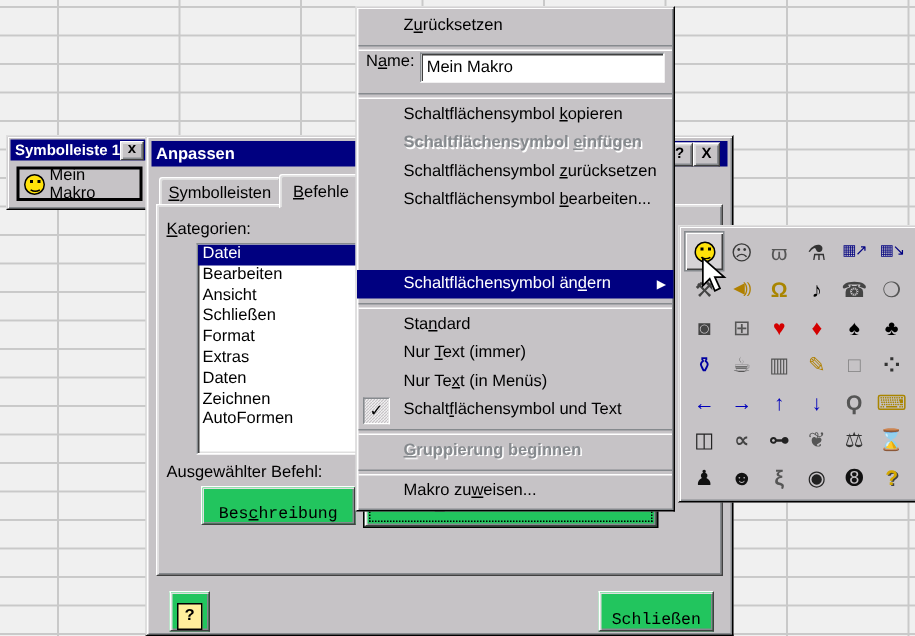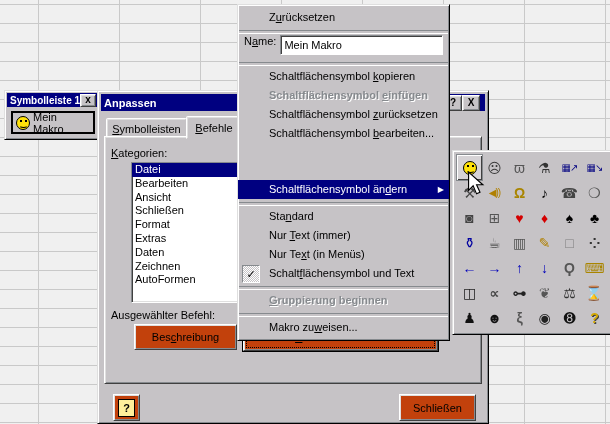--- a/index.html
+++ b/index.html
@@ -10,23 +10,23 @@
                      linear-gradient(to bottom,#c9c9c9 1px,transparent 1px);
     background-size:81px 19px;background-position:38px 4px;}
   .win{background:#c6c3c6;border:1px solid;border-color:#dfdfdf #000 #000 #dfdfdf;
     box-shadow:inset 1px 1px 0 #fff,inset -1px -1px 0 #868a8e;}
   .titlebar{background:#000080;color:#fff;font-weight:bold;display:flex;align-items:center;
     padding:0 3px;overflow:hidden;white-space:nowrap;}
   .tbtn{background:#c6c3c6;border:1px solid;border-color:#fff #404040 #404040 #fff;
     box-shadow:inset 1px 1px 0 #dfdfdf,inset -1px -1px 0 #868a8e;
     display:flex;align-items:center;justify-content:center;
     font-weight:bold;font-size:10px;color:#000;line-height:1;}
-  .btn{background:#c2410c;border:1px solid;border-color:#fff #404040 #404040 #fff;
+  .btn{background:#22c55e;border:1px solid;border-color:#fff #404040 #404040 #fff;
     box-shadow:inset 1px 1px 0 #dfdfdf,inset -1px -1px 0 #868a8e;
-    display:flex;align-items:center;justify-content:center;font-size:11px;}
+    display:flex;align-items:flex-end;justify-content:center;font-size:11px;font-family:Liberation Mono, monospace;}
   .sunken{background:#fff;border:1px solid;border-color:#868a8e #fff #fff #868a8e;
     box-shadow:inset 1px 1px 0 #404040,inset -1px -1px 0 #dfdfdf;}
   .u{text-decoration:underline;}
   .abs{position:absolute;}
   
   #toolbarwin{left:4px;top:90px;width:96px;height:48px;}
   #toolbarwin .titlebar{margin:2px;height:14px;font-size:10px;font-weight:bold;}
   #toolbarwin .titlebar span{flex:1;}
   #tb-close{width:12px;height:11px;}
   .macro-btn{position:absolute;left:6px;top:20px;right:6px;height:23px;border:2px solid #000;

